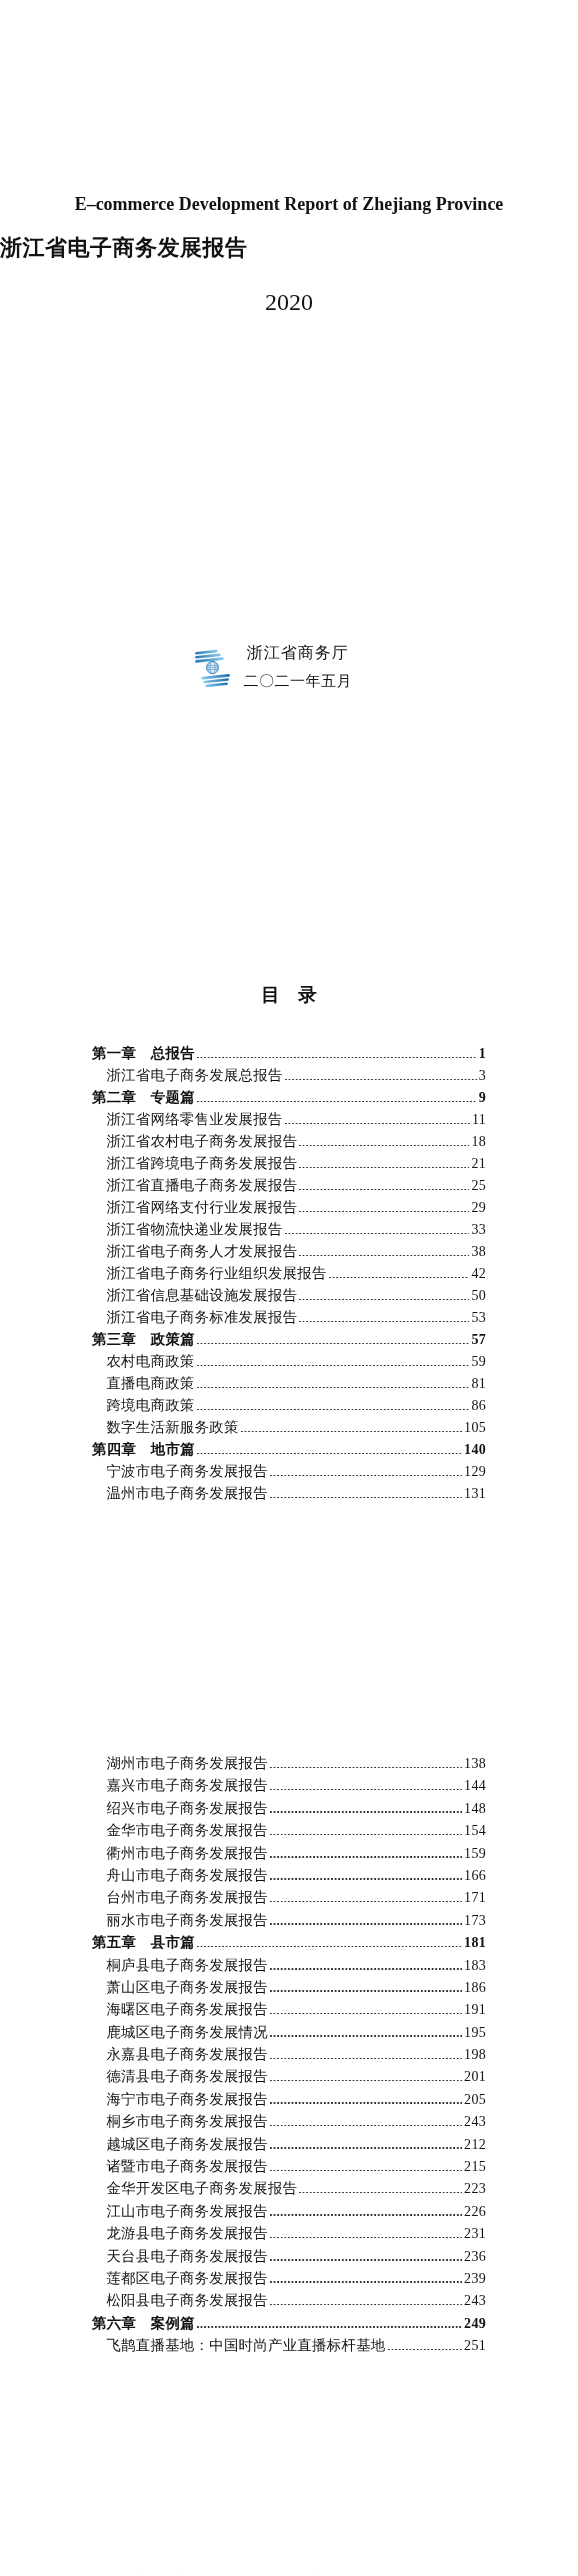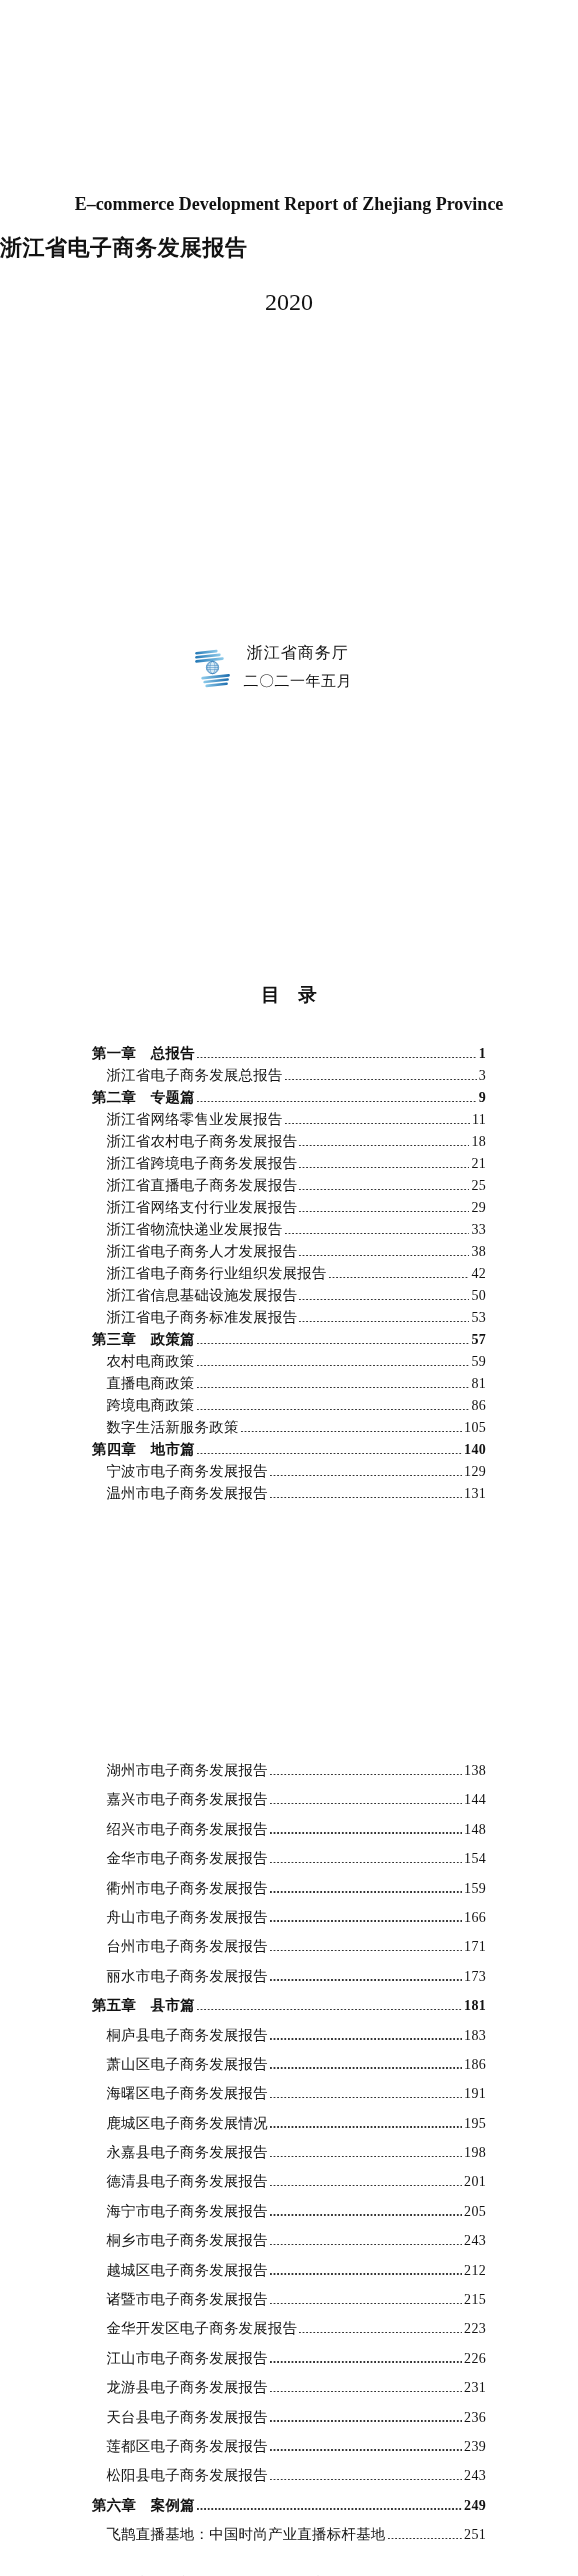--- a/index.html
+++ b/index.html
@@ -43,21 +43,21 @@
   }
   .toc-block { position:absolute; left:92px; width:394px; }
   .toc-block-1 { top:1042px; }
   .toc-block-2 { top:1752px; }
   .toc-block-3 { top:2572px; }
   .toc-row {
     display:flex; align-items:baseline;
     height:22px; line-height:22px;
     font-size:14.4px; white-space:nowrap;
   }
-  .toc-block-2 .toc-row { height:22.4px; line-height:22.4px;margin-top:7px; }
+  .toc-block-2 .toc-row { height:22.4px; line-height:22.4px; }
   .toc-row.chapter { font-weight:700; }
   .toc-row.entry   { padding-left:14.4px; }
   .toc-label { white-space:pre; letter-spacing:0.3px; }
   .toc-dots {
     flex:1 1 auto; height:1.5px; margin:0 2.1px;
     background-image:radial-gradient(circle at 1px 0.8px, #333333 0.7px, transparent 0.8px);
     background-size:3.6px 1.5px;
     background-repeat:repeat-x;
     background-position:left bottom;
   }

